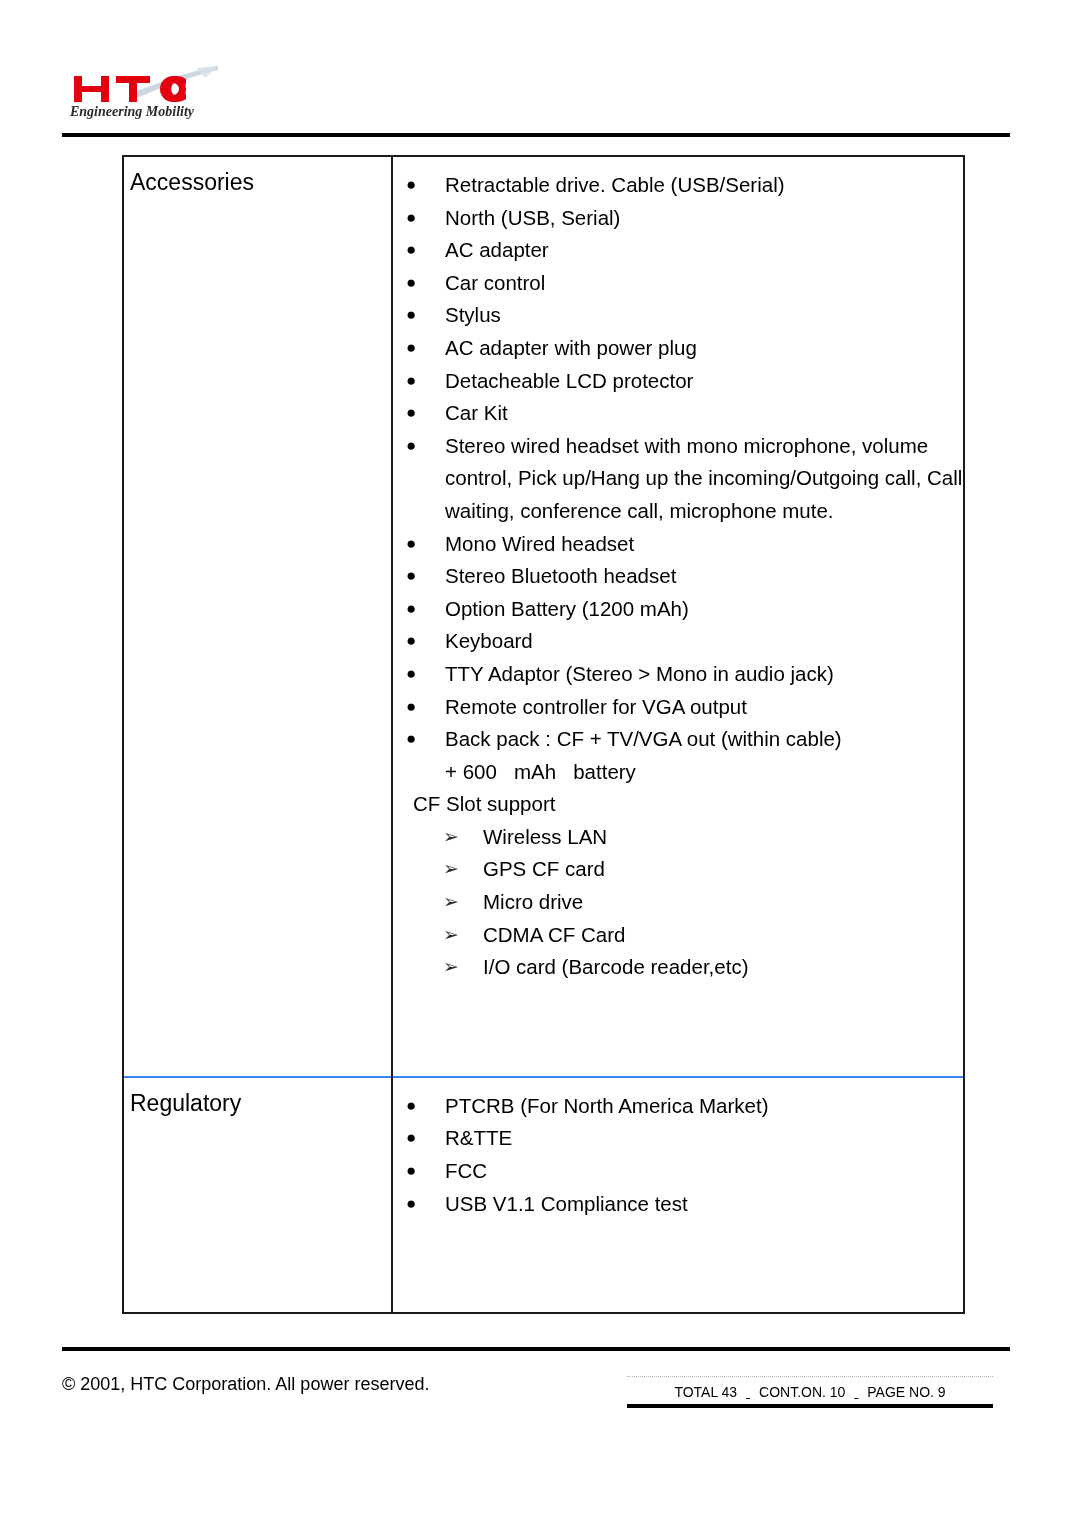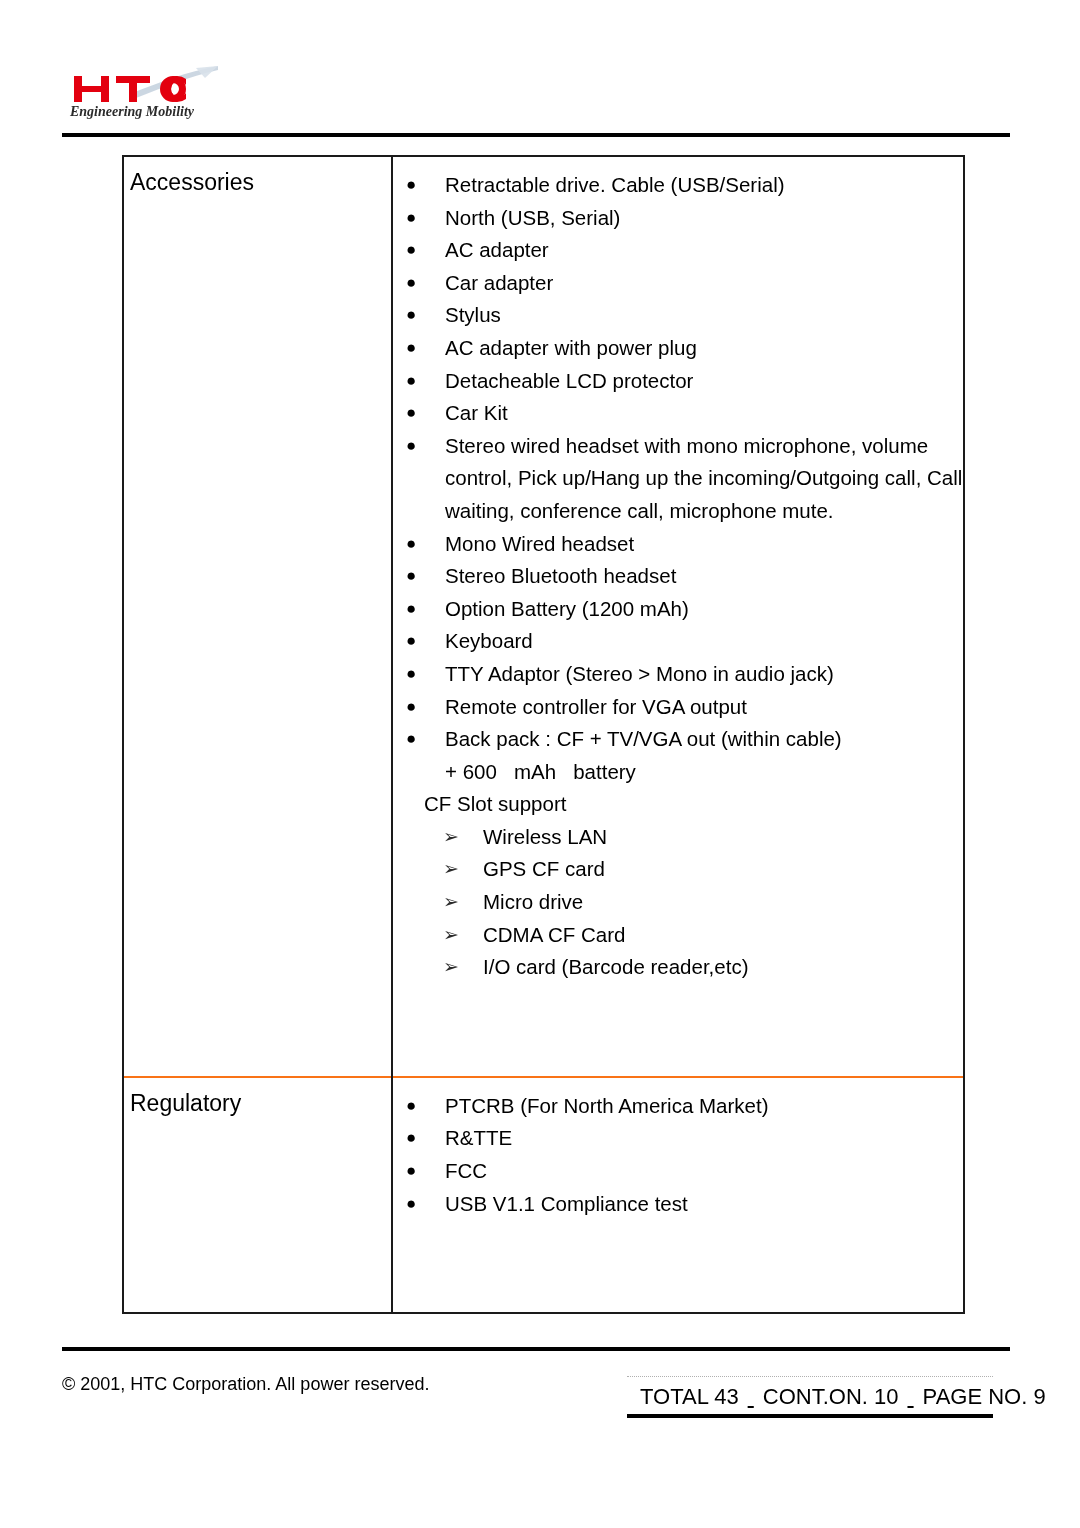--- a/index.html
+++ b/index.html
@@ -63,21 +63,21 @@
   }
   .col-label {
     width: 268px;
     border-right: 2px solid #1a1a1a;
     box-sizing: border-box;
   }
   .col-value {
     box-sizing: border-box;
   }
   .row-divider td {
-    border-top: 2px solid #f97316;
+    border-top: 2px solid #3b82f6;
     border-radius: 16px;
   }
 
   .label-cell-inner {
     padding: 14px 0 0 6px;
     font-size: 23px;
     line-height: 1.0;
   }
 
   .value-cell-inner {
@@ -107,21 +107,21 @@
     font-size: 19px;
     color: #2b2b2b;
   }
   .li.sub {
     padding-left: 90px;
   }
   .li.cont {
     white-space: pre;
   }
   .li.cfslot {
-    padding-left: 31px;
+    padding-left: 20px;
   }
   .li .txt { display: inline; }
 
   .spacer-block {
     height: 82px;
   }
 
   
   .footer-rule {
     position: absolute;
@@ -143,21 +143,21 @@
   }
   .footer-right {
     position: absolute;
     left: 627px;
     top: 1376px;
     width: 366px;
     box-sizing: border-box;
     border-top: 1px dotted #b0b0b0;
     border-bottom: 4px solid #000000;
     padding: 7px 4px 4px 4px;
-    font-size: 22px;
+    font-size: 14px;
     white-space: nowrap;
     text-align: center;
     text-decoration: underline;
   }
   .footer-right .fr-item {
     display: inline-block;
     margin: 0 9px;
   }
 </style>
 </head>
@@ -192,21 +192,21 @@
     <tbody>
       <tr>
         <td class="col-label">
           <div class="label-cell-inner">Accessories</div>
         </td>
         <td class="col-value">
           <div class="value-cell-inner" id="acc-list">
               <div class="li"><span class="bullet">●</span><span class="txt">Retractable drive. Cable (USB/Serial)</span></div>
               <div class="li"><span class="bullet">●</span><span class="txt">North (USB, Serial)</span></div>
               <div class="li"><span class="bullet">●</span><span class="txt">AC adapter</span></div>
-              <div class="li"><span class="bullet">●</span><span class="txt">Car adapter</span></div>
+              <div class="li"><span class="bullet">●</span><span class="txt">Car control</span></div>
               <div class="li"><span class="bullet">●</span><span class="txt">Stylus</span></div>
               <div class="li"><span class="bullet">●</span><span class="txt">AC adapter with power plug</span></div>
               <div class="li"><span class="bullet">●</span><span class="txt">Detacheable LCD protector</span></div>
               <div class="li"><span class="bullet">●</span><span class="txt">Car Kit</span></div>
               <div class="li"><span class="bullet">●</span><span class="txt">Stereo wired headset with mono microphone, volume control, Pick up/Hang up the incoming/Outgoing call, Call waiting, conference call, microphone mute.</span></div>
               <div class="li"><span class="bullet">●</span><span class="txt">Mono Wired headset</span></div>
               <div class="li"><span class="bullet">●</span><span class="txt">Stereo Bluetooth headset</span></div>
               <div class="li"><span class="bullet">●</span><span class="txt">Option Battery (1200 mAh)</span></div>
               <div class="li"><span class="bullet">●</span><span class="txt">Keyboard</span></div>
               <div class="li"><span class="bullet">●</span><span class="txt">TTY Adaptor (Stereo &gt; Mono in audio jack)</span></div>

